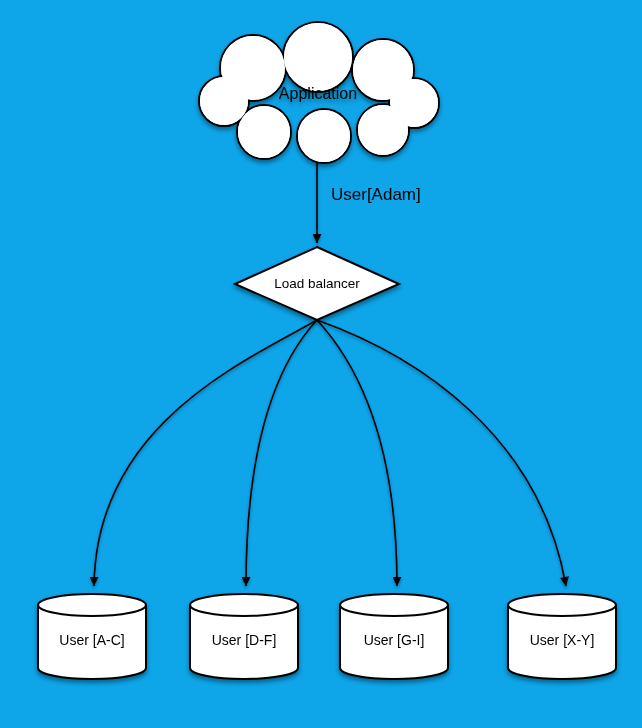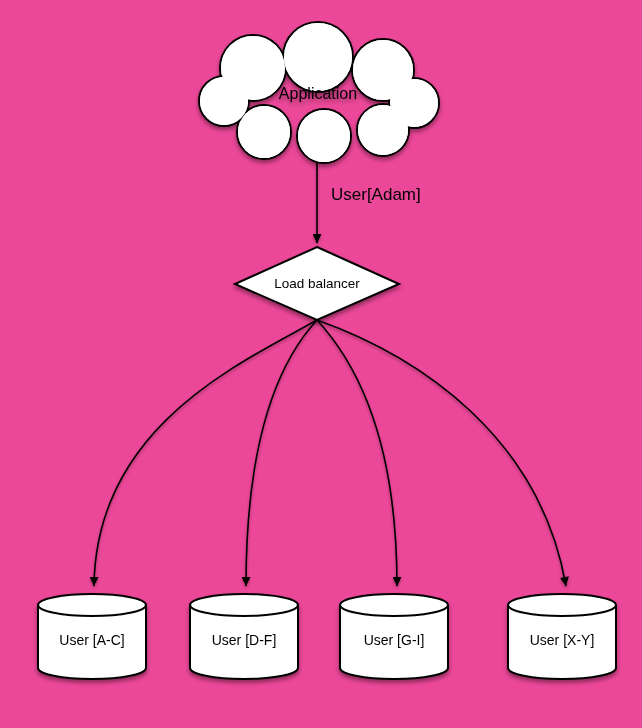--- a/index.html
+++ b/index.html
@@ -4,21 +4,21 @@
 <style>
   html, body {
     margin: 0;
     padding: 0;
     background: #ffffff;
   }
   .canvas {
     position: relative;
     width: 642px;
     height: 728px;
-    background: #ec4899;
+    background: #0ea5e9;
     font-family: "Liberation Sans", sans-serif;
     overflow: hidden;
   }
   svg { display: block; }
   .shape-stroke {
     fill: #ffffff;
     stroke: #000000;
     stroke-width: 2;
   }
   .shape-fill-only {

